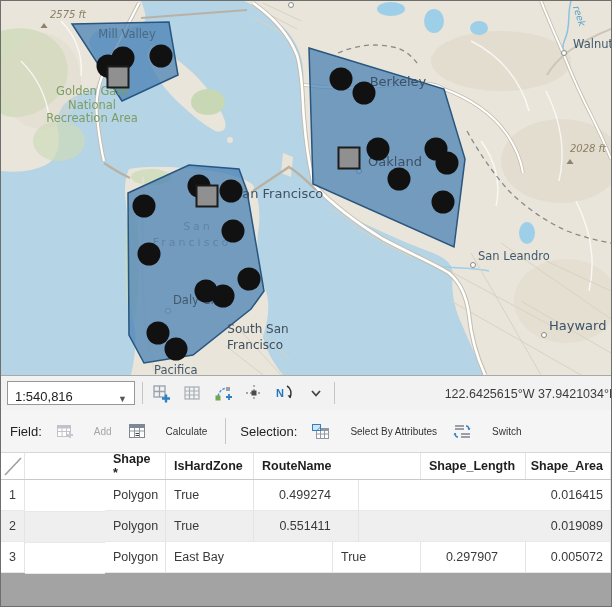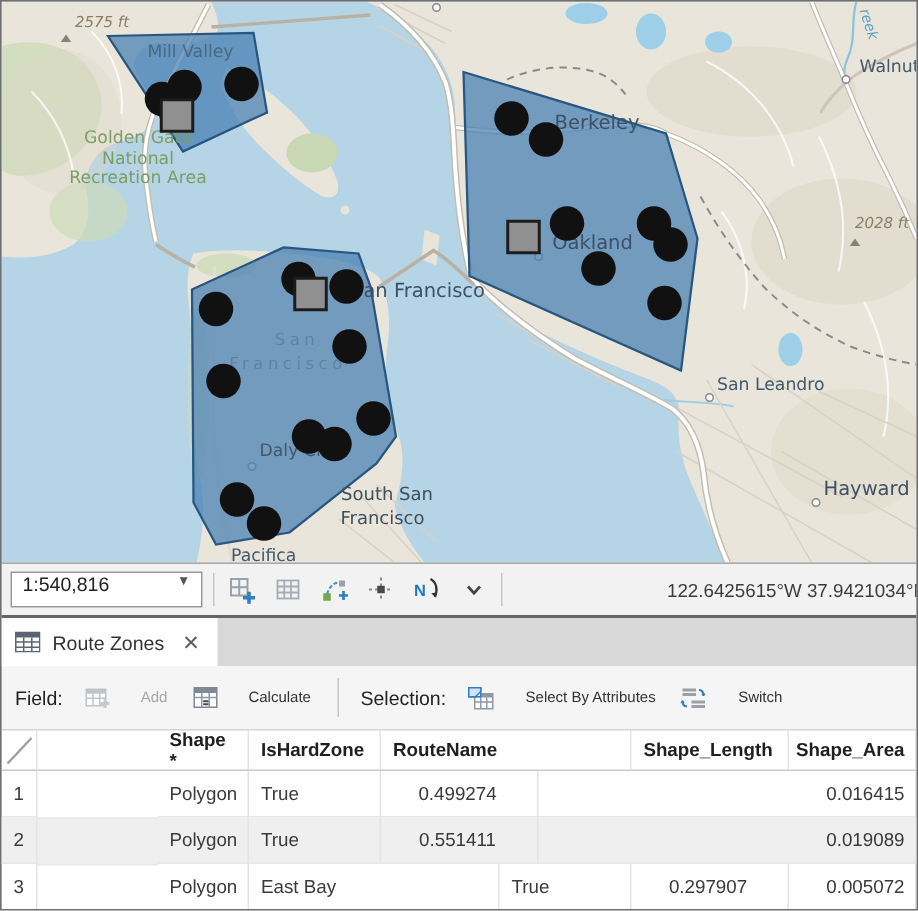--- a/index.html
+++ b/index.html
@@ -22,21 +22,21 @@
   .city-lg{font-size:13px;fill:#3c5168;text-anchor:middle;}
   .city-lg-start{font-size:13px;fill:#3c5168;}
   .city-mid{font-size:12px;fill:#3e4e5c;text-anchor:middle;}
   .park{font-size:11.5px;fill:#7d9d65;text-anchor:middle;}
   .area{font-size:11px;letter-spacing:3px;fill:#4f7191;opacity:.55;text-anchor:middle;}
   .creek{font-size:9.5px;font-style:italic;fill:#5aa3c8;}
   
   .statusbar{height:35px;background:#f2f2f2;border-top:1px solid #a9a9a9;
     display:flex;align-items:center;padding:0 6px;position:relative;}
   .scale-combo{width:128px;height:24px;background:#fff;border:1px solid #979797;
-    display:flex;align-items:flex-start;font-size:13px;color:#222;padding-left:7px;}
+    display:flex;align-items:flex-end;font-size:13px;color:#222;padding-left:7px;}
   .scale-combo .caret{margin-left:auto;padding-right:7px;color:#555;font-size:9px;}
   .vsep{width:1px;height:22px;background:#c6c6c6;margin:0 7px;}
   .sb-icons{display:flex;align-items:center;gap:9px;}
   .sb-btn{width:22px;height:22px;display:flex;align-items:center;justify-content:center;}
   .coords{position:absolute;right:-7px;top:0;height:35px;display:flex;align-items:center;
     font-size:12.5px;color:#3c3c3c;white-space:nowrap;}
   
   .tabbar{height:34px;background:#d8d8d8;border-top:2px solid #656565;display:flex;}
   .tab{background:#fff;display:flex;align-items:center;gap:8px;padding:0 12px 0 9px;
     font-size:13px;color:#333;}
@@ -284,31 +284,20 @@
       <div class="sb-btn">
         <svg width="20" height="20">
             <path d="M6,8 L10,12.5 L14,8" fill="none" stroke="#444" stroke-width="1.8"></path>
           </svg>
       </div>
     </div>
     <div class="vsep"></div>
     <div class="coords">122.6425615°W 37.9421034°N</div>
   </div>
 
-  <div class="tabbar">
-    <div class="tab">
-      <svg width="17" height="14">
-        <rect x="0.5" y="0.5" width="16" height="13" fill="#fff" stroke="#5a6470"></rect>
-        <rect x="0.5" y="0.5" width="16" height="3.5" fill="#5a6470"></rect>
-        <path d="M0.5,7 H16.5 M0.5,10.5 H16.5 M5.8,4 V13.5 M11.2,4 V13.5" stroke="#5a6470" stroke-width="1"></path>
-        </svg>
-      <span>Route Zones</span>
-      <span class="close">✕</span>
-    </div>
-  </div>
 
   <div class="toolbar">
     <span class="grp-label">Field:</span>
     <div class="tb-btn disabled">
       <svg width="18" height="16">
         <rect x="1.5" y="2.5" width="13" height="11" fill="#fff" stroke="#c0c4c9"></rect>
         <rect x="1.5" y="2.5" width="13" height="3" fill="#c0c4c9"></rect>
         <path d="M1.5,8.5 H14.5 M6,5.5 V13.5 M10.5,5.5 V13.5" stroke="#c0c4c9"></path>
         <path d="M11,12 H17 M14,9 V15" stroke="#c6cacf" stroke-width="2"></path>
         </svg>

